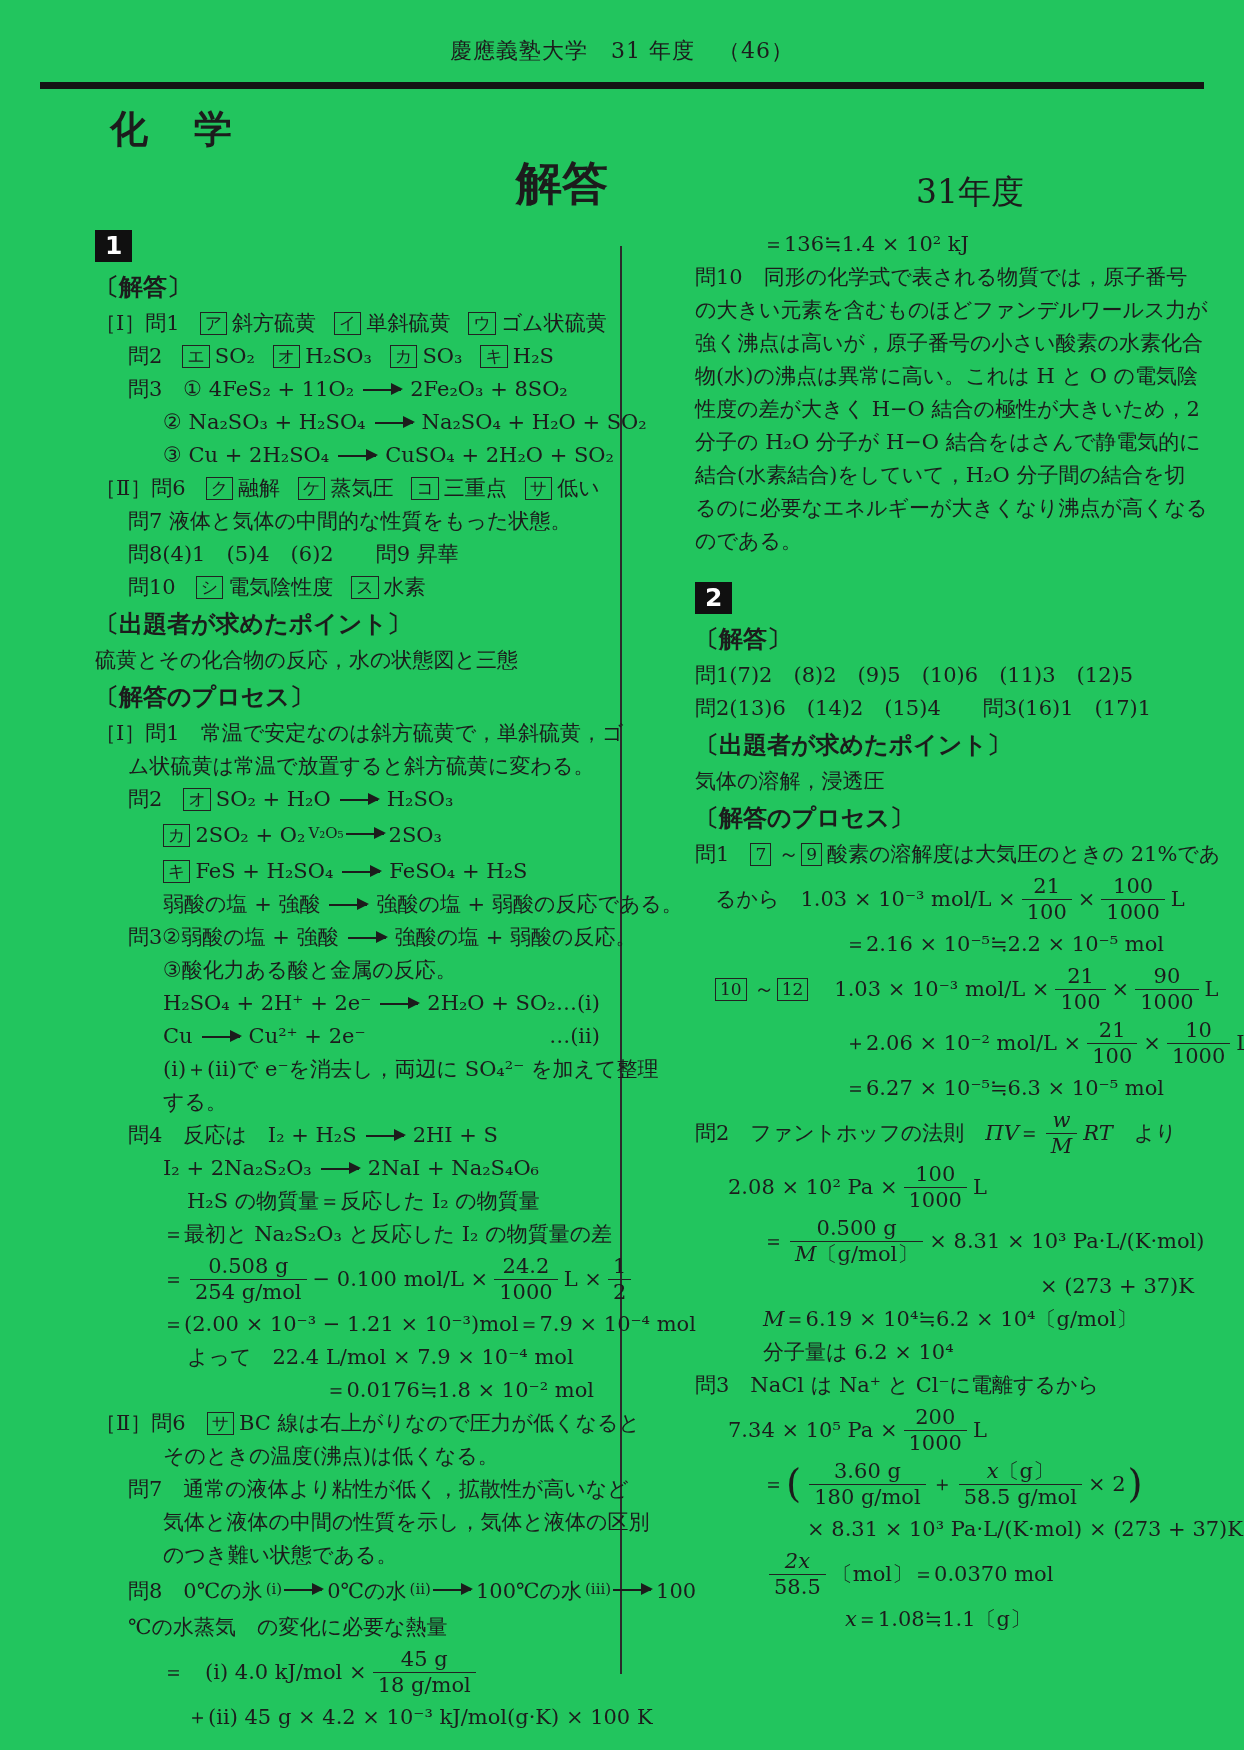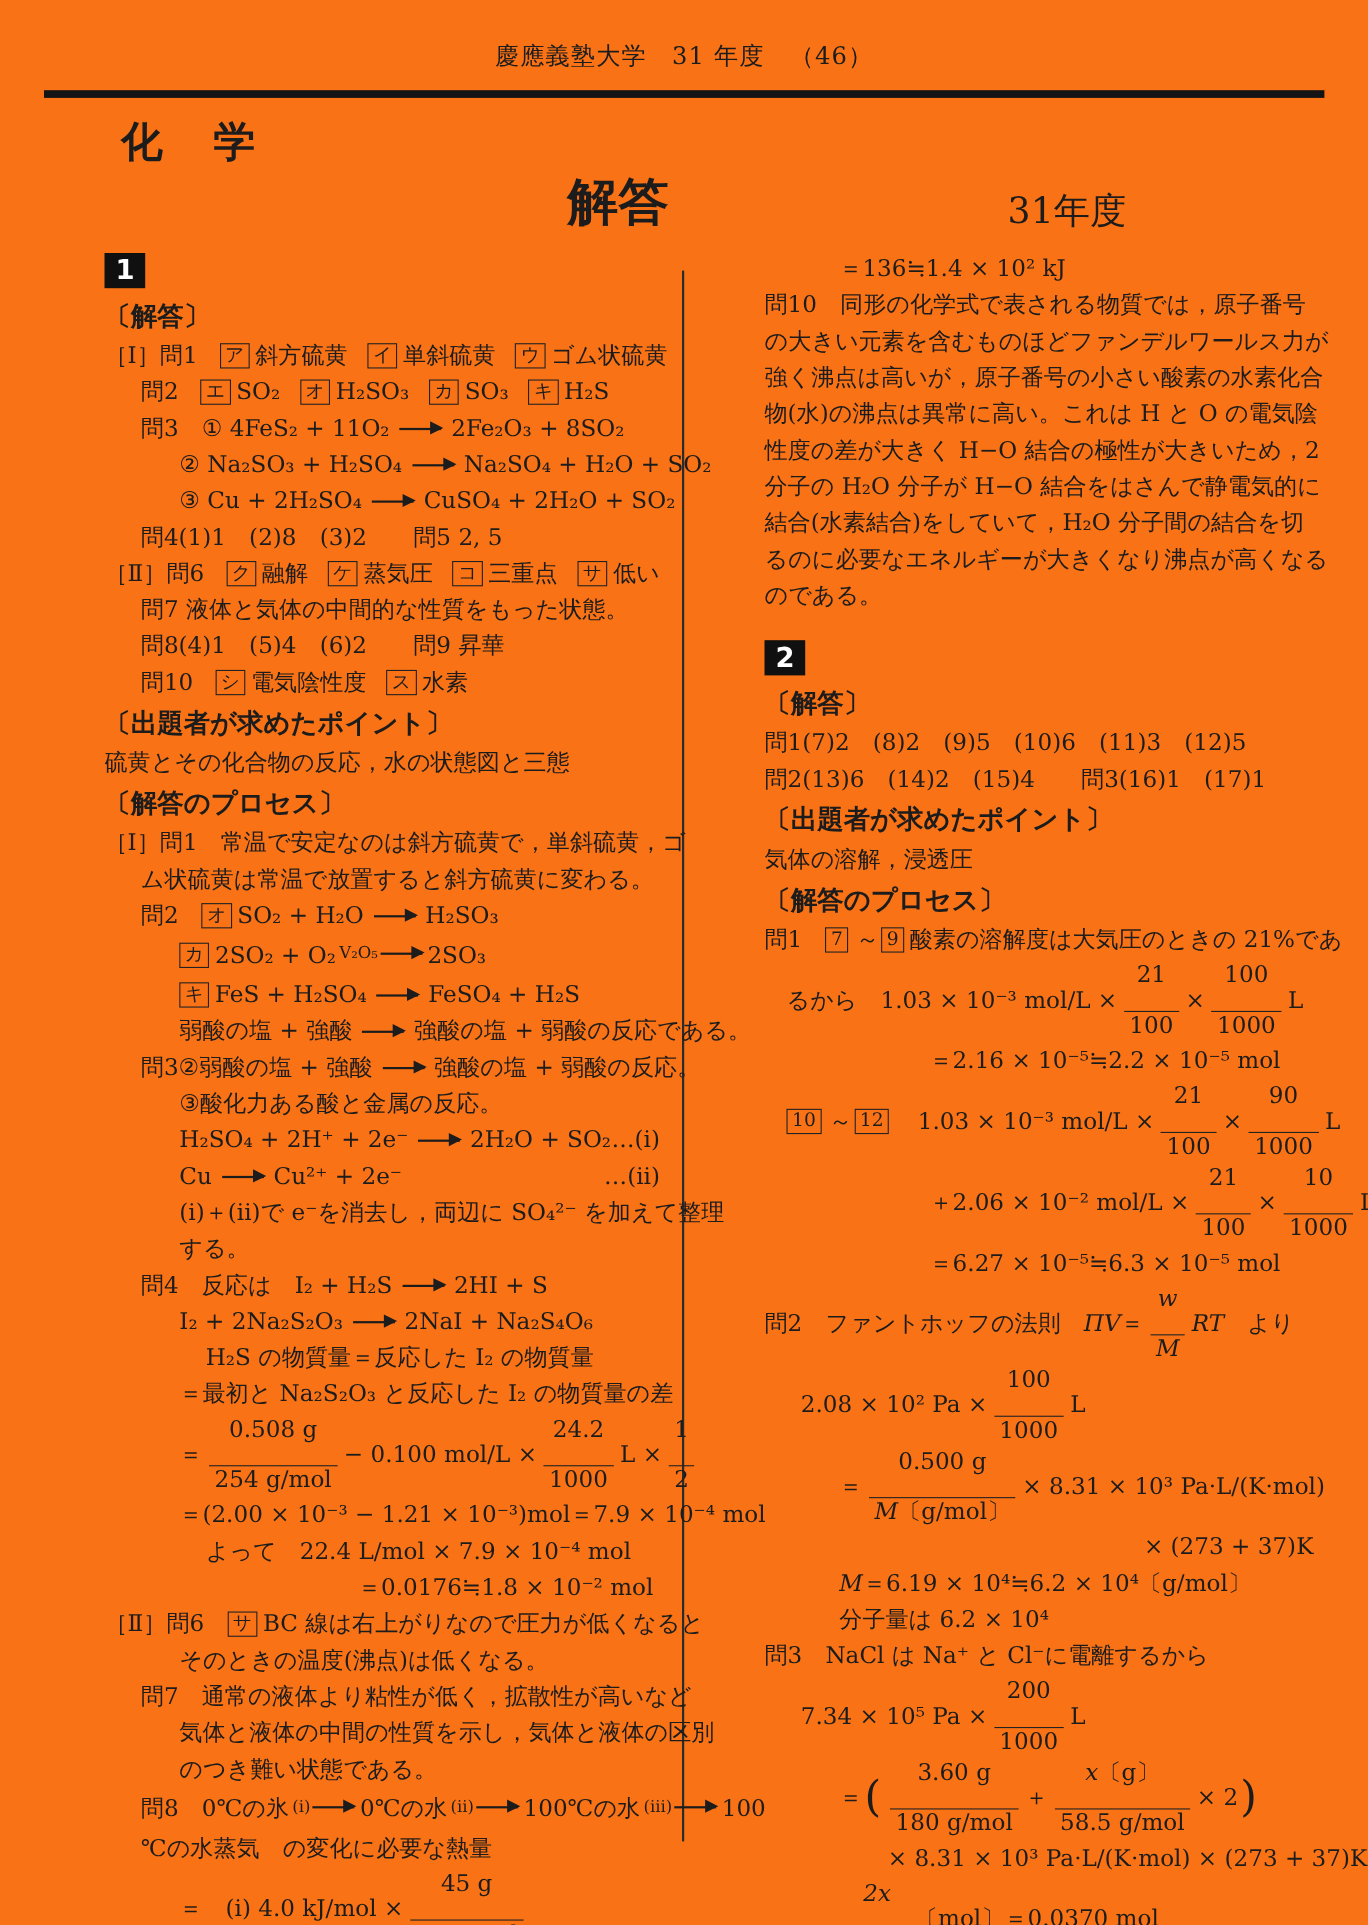--- a/index.html
+++ b/index.html
@@ -1,16 +1,16 @@
 <!DOCTYPE html>
 <html><head>
 <meta charset="utf-8">
 <style>
   html,body{margin:0;padding:0;background:#e9e9e9;}
-  .page{position:relative;width:1244px;height:1750px;margin:0 auto;background:#f97316;
+  .page{position:relative;width:1244px;height:1750px;margin:0 auto;background:#22c55e;
         font-family:"DejaVu Serif","DejaVu Sans","Liberation Serif",serif;color:#1c1c1c;overflow:hidden;}
   .tophdr{position:absolute;top:36px;left:0;width:100%;text-align:center;font-size:22px;letter-spacing:1px;}
   .rule{position:absolute;top:82px;left:40px;width:1164px;height:7px;background:#141414;}
   .subject{position:absolute;top:104px;left:110px;font-size:38px;font-weight:600;letter-spacing:4px;}
   .ansttl{position:absolute;top:153px;left:516px;font-size:46px;font-weight:700;}
   .yearttl{position:absolute;top:170px;left:916px;font-size:33px;}
   .vdiv{position:absolute;left:620px;top:246px;width:2px;height:1428px;background:#2b2b2b;}
   .col{position:absolute;top:228px;width:505px;font-size:21px;line-height:33px;}
   .colL{left:95px;}
   .colR{left:648px;margin-left:47px;}
@@ -27,21 +27,21 @@
   .pair{margin-right:18px;display:inline-flex;align-items:center;}
   .kbox{display:inline-block;border:1.5px solid #222;line-height:21px;padding:0 4px;font-size:17px;
         margin-right:5px;flex:none;}
   .tl{margin:0 2px;flex:none;}
   .arr{display:inline-block;position:relative;width:38px;height:2px;background:#1c1c1c;margin:0 9px;flex:none;}
   .arr:before{content:"";position:absolute;right:-2px;top:-6px;border-left:12px solid #1c1c1c;
         border-top:6px solid transparent;border-bottom:6px solid transparent;}
   .arrw{display:inline-flex;flex-direction:row;align-items:center;margin:0 3px;flex:none;transform:translateY(-3px);}
   .arrlbl{font-size:15px;line-height:16px;}
   .arrw .arr{margin:2px 2px 0 2px;}
-  .frac{display:inline-flex;flex-direction:column;align-items:center;margin:0 6px;line-height:25px;flex:none;gap:20px;}
+  .frac{display:inline-flex;flex-direction:column;align-items:center;margin:0 6px;line-height:25px;flex:none;}
   .frac .num{padding:0 5px;white-space:nowrap;}
   .frac .den{border-top:1.5px solid #222;padding:0 5px;white-space:nowrap;}
   .tag{margin-left:auto;}
   .var{font-style:italic;}
   .bigp{font-size:185%;font-weight:400;line-height:1;margin:0 2px;flex:none;}
   .sp{height:22px;}
 </style>
 </head>
 <body>
 
@@ -102,21 +102,20 @@
       <span>② Na₂SO₃ + H₂SO₄</span>
       <span class="arr"></span>
       <span>Na₂SO₄ + H₂O + SO₂</span>
     </div>
     <div class="fl ic">
       <span>③ Cu + 2H₂SO₄</span>
       <span class="arr"></span>
       <span>CuSO₄ + 2H₂O + SO₂</span>
     </div>
 
-    <div class="ln ib">問4(1)1　(2)8　(3)2　　問5 2, 5</div>
 
     <div class="fl">
       <span class="mr">［Ⅱ］問6</span>
       <span class="pair">
           <span class="kbox">ク</span>
           <span>融解</span>
         </span>
       <span class="pair">
           <span class="kbox">ケ</span>
           <span>蒸気圧</span>

